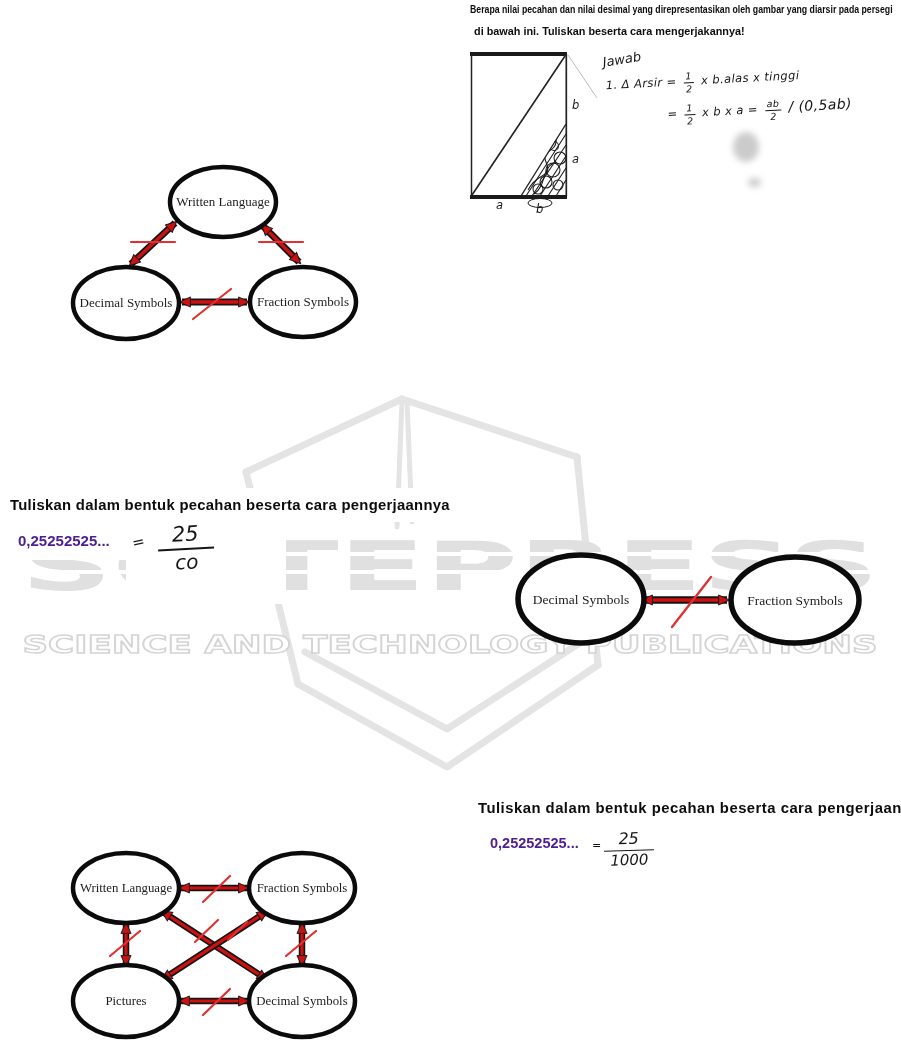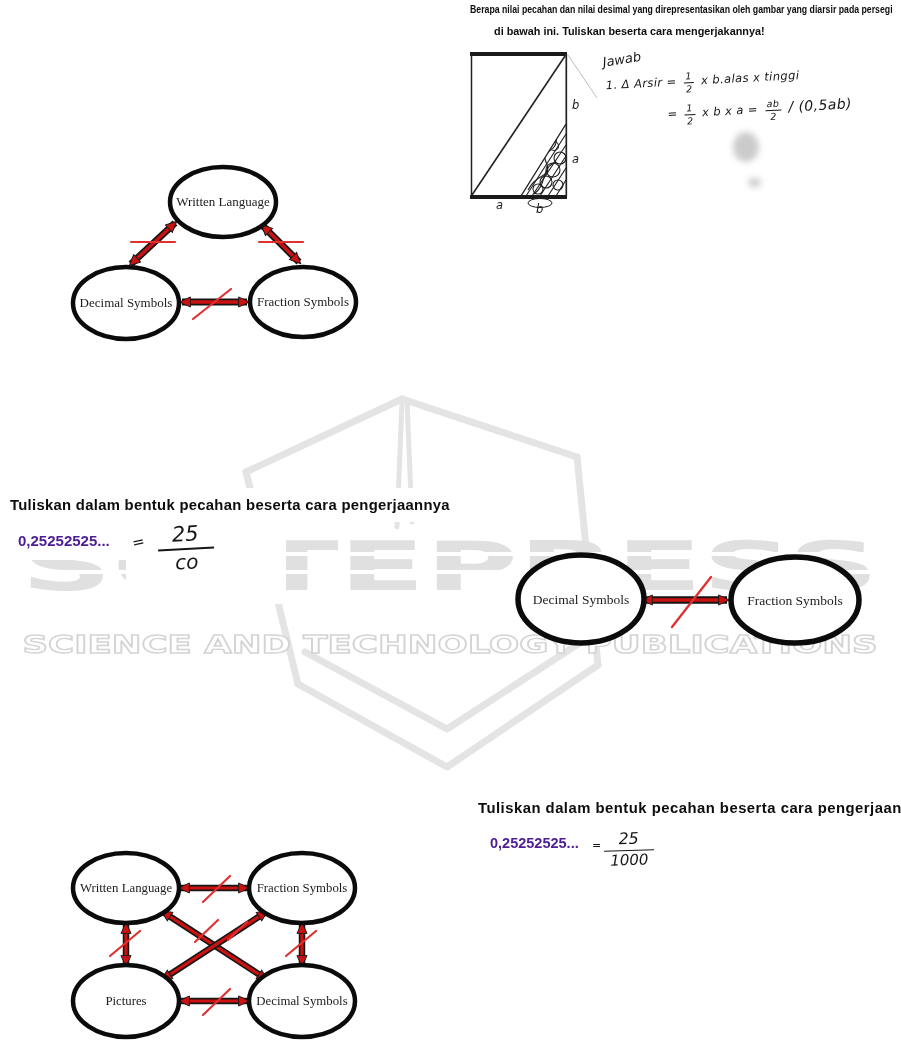--- a/index.html
+++ b/index.html
@@ -62,21 +62,21 @@
 
   <div class="patch" style="left:462px;top:0;width:439px;height:218px"></div>
   <div class="patch" style="left:8px;top:488px;width:412px;height:34px"></div>
   <div class="patch" style="left:12px;top:524px;width:118px;height:36px"></div>
   <div class="patch" style="left:126px;top:518px;width:160px;height:86px"></div>
   <div class="patch" style="left:468px;top:790px;width:433px;height:94px"></div>
 
   <div class="layer" style="left:470px;top:2px">
     <div class="qline sq74">Berapa nilai pecahan dan nilai desimal yang direpresentasikan oleh gambar yang diarsir pada persegi</div>
   </div>
-  <div class="layer" style="left:494px;top:24px">
+  <div class="layer" style="left:474px;top:24px">
     <div class="qline sq92">di bawah ini. Tuliskan beserta cara mengerjakannya!</div>
   </div>
 
   <svg class="layer" style="left:468px;top:50px" width="152" height="166">
     <defs>
       <clipPath id="triclip">
           <polygon points="52,147 99,147 99,72"></polygon>
         </clipPath>
     </defs>
     <rect x="2" y="2" width="97" height="4" fill="#1a1a1a"></rect>

